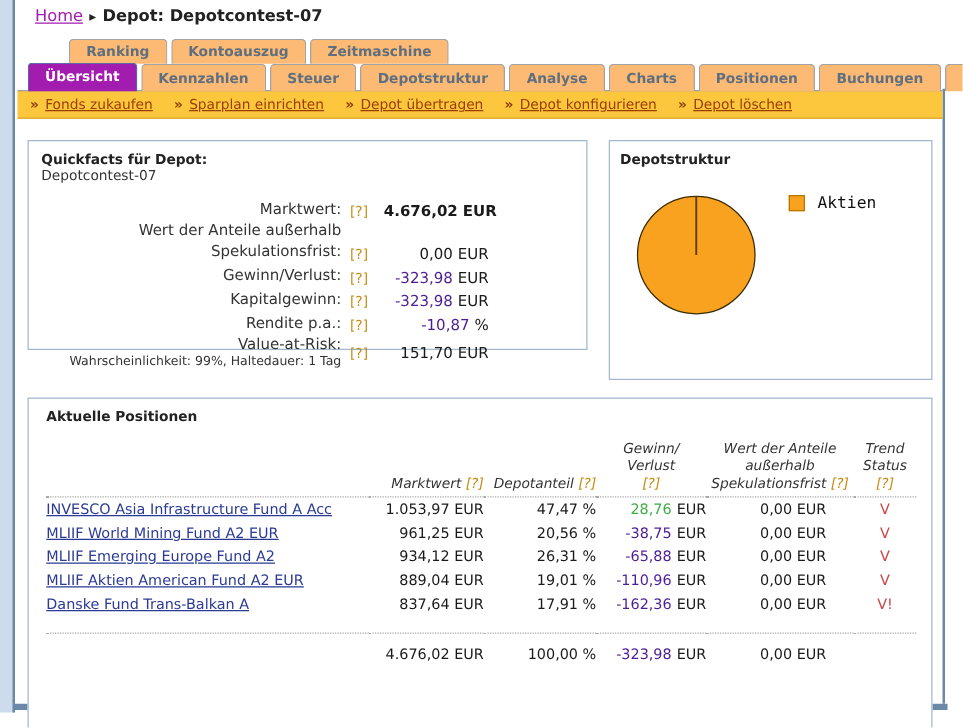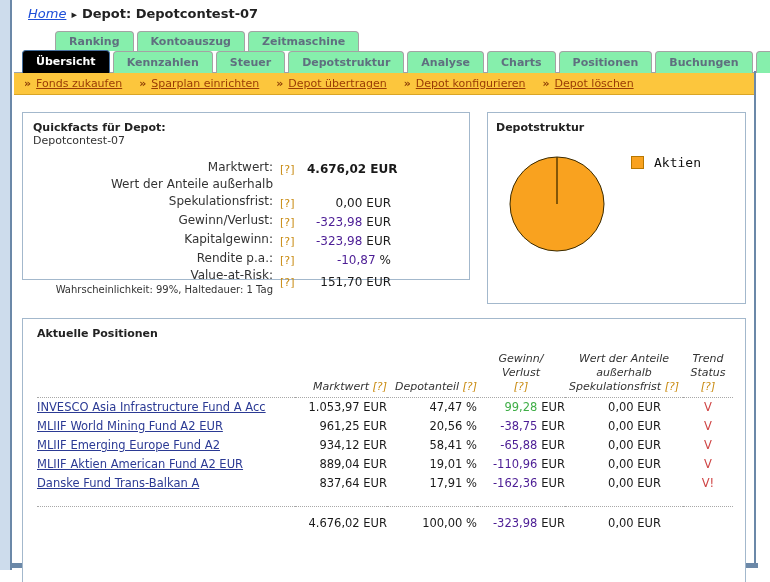--- a/index.html
+++ b/index.html
@@ -11,34 +11,34 @@
     color: #222;
     overflow: hidden;
   }
   
   .left-strip { position:absolute; left:0; top:0; width:12px; height:570px;
     background:#cddcec; border-right:2px solid #6b88a8; }
   .bottom-bar { position:absolute; left:12px; top:563px; width:746px; height:5px; background:#6b88a8; }
   .right-border { position:absolute; left:754px; top:71px; width:2px; height:492px; background:#6b88a8; }
   
   .breadcrumb { position:absolute; left:28px; top:6px; font-size:13px; }
-  .breadcrumb a { color:#1d4ed8; text-decoration:underline; cursor:pointer;font-style:italic; }
+  .breadcrumb a { color:#a21caf; text-decoration:underline; cursor:pointer; }
   .breadcrumb .sep { margin:0 5px; font-size:11px; color:#222; }
   .breadcrumb .current { font-weight:bold; }
   
   .tabs { position:absolute; display:flex; gap:3px; align-items:flex-end; }
   .tabs-top { left:55px; top:31px; }
   .tabs-main { left:22px; top:50px; z-index:3; }
   .tab {
-    background:#86efac; border:1px solid #a3a3a3; border-bottom:none;
+    background:#fdba74; border:1px solid #a3a3a3; border-bottom:none;
     border-radius:4px 4px 0 0; padding:4px 13px 4px 13px;
     font-size:11px; font-weight:bold; color:#5f6f7f; cursor:pointer; white-space:nowrap;
   }
   .tabs-top .tab { padding:3px 13px; }
-  .tab.active { background:#000000; color:#fff; border-color:#46709f; padding-bottom:5px; }
+  .tab.active { background:#a21caf; color:#fff; border-color:#46709f; padding-bottom:5px; }
   
   .action-bar {
     position:absolute; left:14px; top:72px; width:740px; height:23px;
     background:#fcc63d; border-top:1px solid #9aa4ad; border-bottom:1px solid #d9a526;
     display:flex; align-items:center; gap:17px; padding-left:10px; z-index:2;
   }
   .action-item { display:flex; align-items:center; font-size:11px; white-space:nowrap; }
   .action-item .arrow { color:#8a3c05; font-weight:bold; margin-right:5px; }
   .action-item a { color:#9a3c05; text-decoration:underline; cursor:pointer; }
   
@@ -220,36 +220,36 @@
       <th class="center">
             <span class="hline">Trend</span>
             <span class="hline">Status</span>
             <a class="help-link hline">[?]</a>
           </th>
     </tr>
     <tr>
       <td class="name"><a>INVESCO Asia Infrastructure Fund A Acc</a></td>
       <td class="right">1.053,97 EUR</td>
       <td class="right">47,47 %</td>
-      <td class="right"><span class="signed pos">99,28</span><span class="unit">EUR</span></td>
+      <td class="right"><span class="signed pos">28,76</span><span class="unit">EUR</span></td>
       <td class="right wa">0,00 EUR</td>
       <td class="center trend">V</td>
     </tr>
     <tr>
       <td class="name"><a>MLIIF World Mining Fund A2 EUR</a></td>
       <td class="right">961,25 EUR</td>
       <td class="right">20,56 %</td>
       <td class="right"><span class="signed neg">-38,75</span><span class="unit">EUR</span></td>
       <td class="right wa">0,00 EUR</td>
       <td class="center trend">V</td>
     </tr>
     <tr>
       <td class="name"><a>MLIIF Emerging Europe Fund A2</a></td>
       <td class="right">934,12 EUR</td>
-      <td class="right">58,41 %</td>
+      <td class="right">26,31 %</td>
       <td class="right"><span class="signed neg">-65,88</span><span class="unit">EUR</span></td>
       <td class="right wa">0,00 EUR</td>
       <td class="center trend">V</td>
     </tr>
     <tr>
       <td class="name"><a>MLIIF Aktien American Fund A2 EUR</a></td>
       <td class="right">889,04 EUR</td>
       <td class="right">19,01 %</td>
       <td class="right"><span class="signed neg">-110,96</span><span class="unit">EUR</span></td>
       <td class="right wa">0,00 EUR</td>

